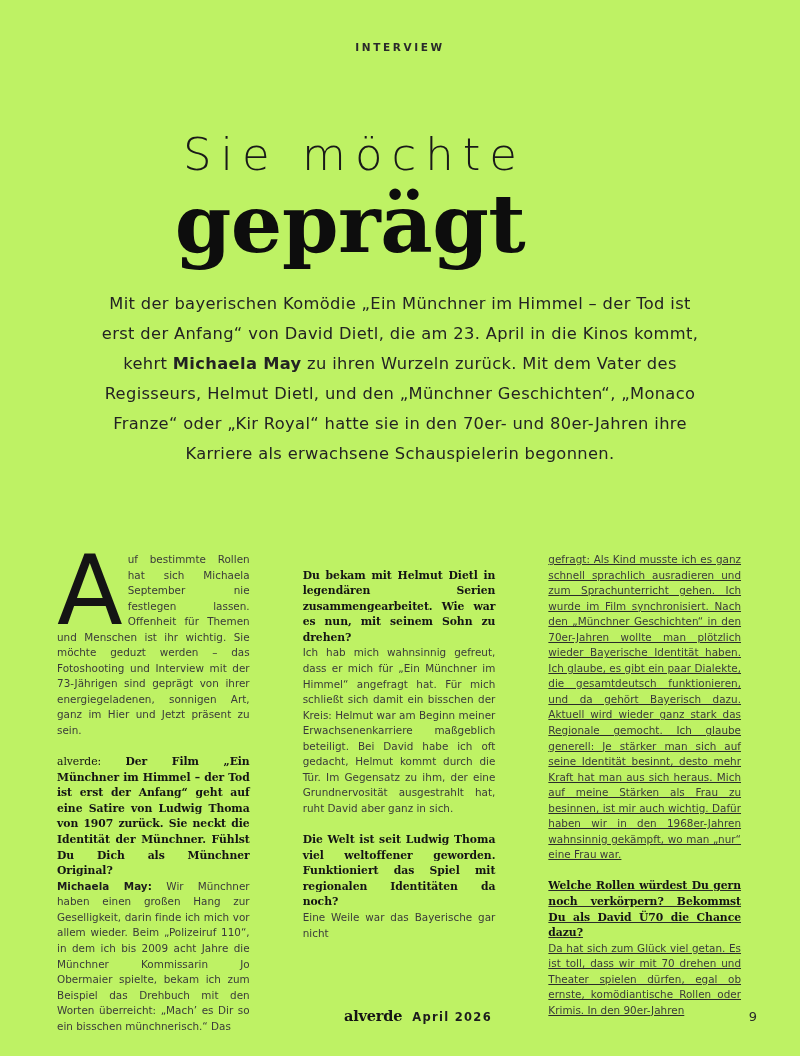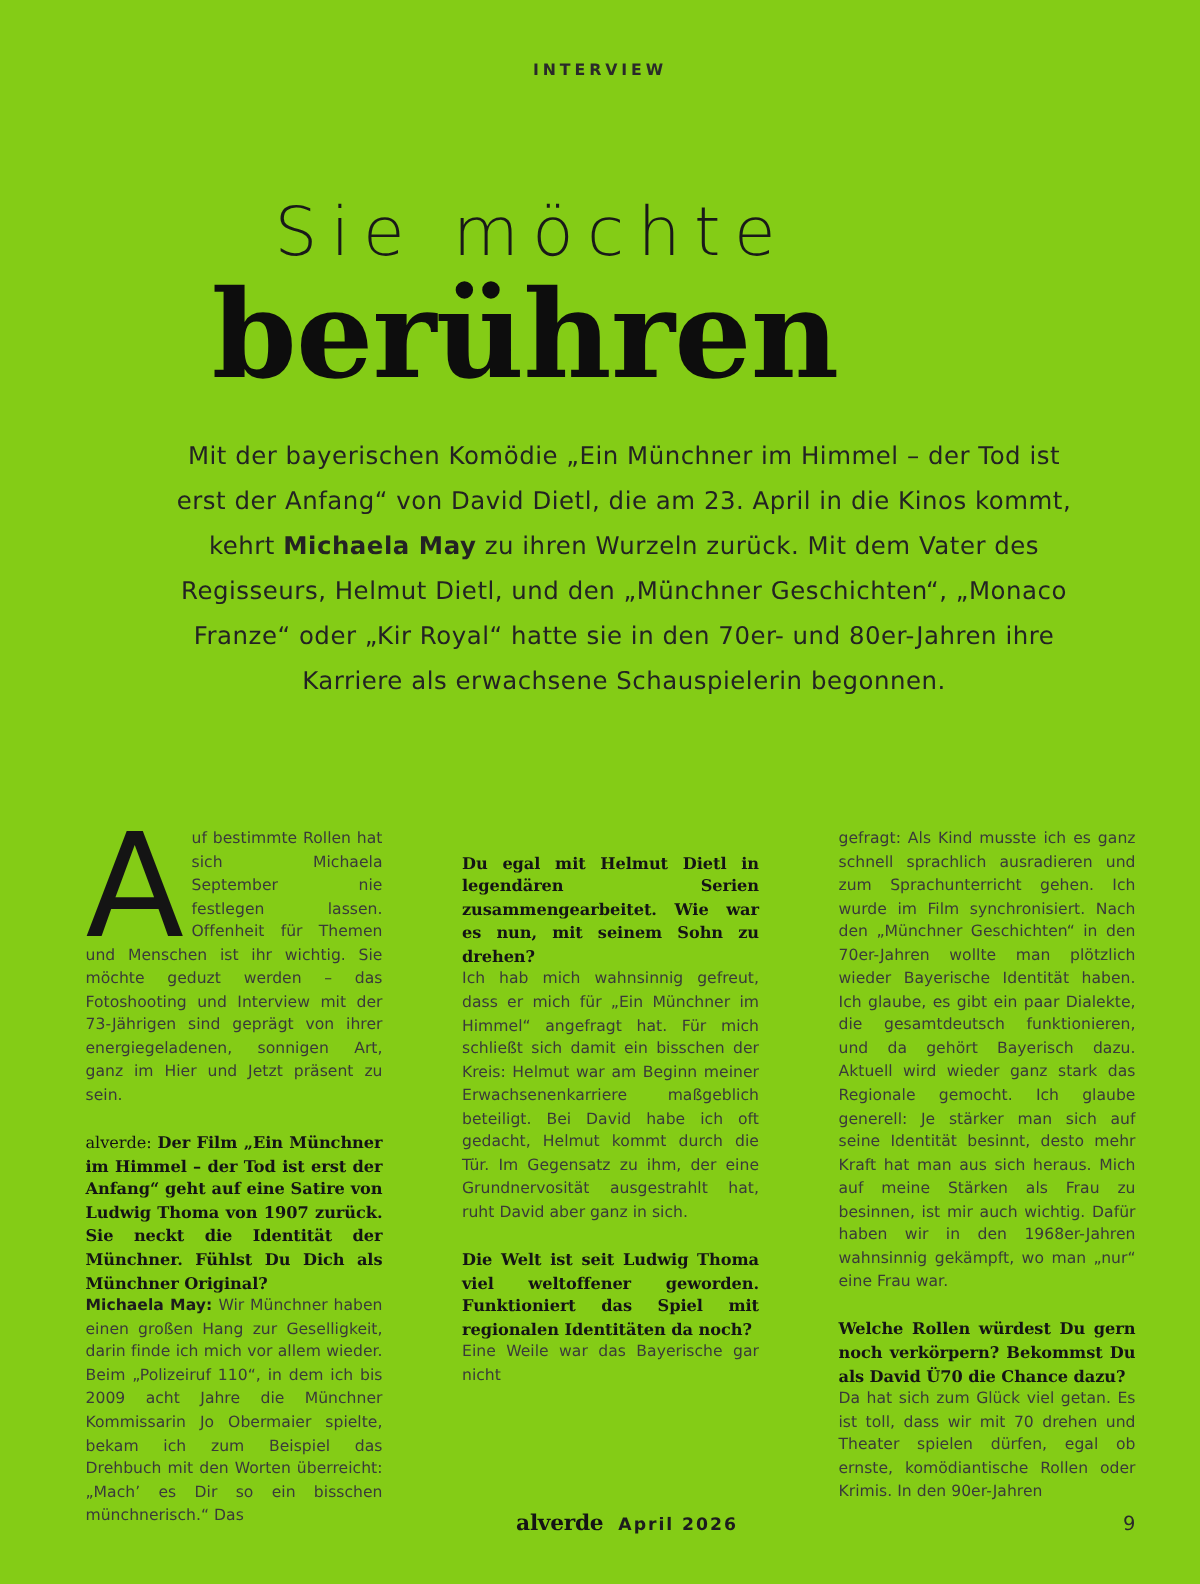--- a/index.html
+++ b/index.html
@@ -14,21 +14,21 @@
     overflow: hidden;
     font-family: "Liberation Sans", sans-serif;
     color: #2b2b2b;
     -webkit-font-smoothing: antialiased;
   }
 
   .page {
     position: relative;
     width: 800px;
     height: 1056px;
-    background: #84cc16;
+    background: #bef264;
     box-sizing: border-box;
   }
 
   
   .kicker {
     position: absolute;
     top: 41px;
     left: 0;
     width: 800px;
     text-align: center;
@@ -73,40 +73,39 @@
     top: 289px;
     left: 95px;
     width: 610px;
     text-align: center;
     font-family: "DejaVu Sans", sans-serif;
     font-size: 16.3px;
     font-weight: 400;
     line-height: 30px;
     letter-spacing: 0.35px;
     color: #232323;
-    margin-left: 16px;
   }
   .standfirst b {
     font-weight: 700;
   }
 
   
   .columns {
     position: absolute;
     top: 552px;
     left: 57px;
     width: 700px;
     display: flex;
     gap: 0;
   }
   .col {
     width: 198px;
     margin-right: 53px;
   }
-  .col:last-child { margin-right: 0; }
+  .col:last-child { margin-right: 16px; text-decoration: underline; }
 
   .col p {
     margin: 0;
     font-family: "DejaVu Sans", sans-serif;
     font-size: 10.4px;
     line-height: 15.55px;
     text-align: justify;
     color: #3a3a3a;
     letter-spacing: 0.02px;
     hyphens: manual;
@@ -188,38 +187,38 @@
 </style>
 </head>
 <body>
 
 <div class="page">
 
   <div class="kicker">INTERVIEW</div>
 
   <div class="headline">
     <div class="headline-line1">Sie möchte</div>
-    <div class="headline-line2">berühren</div>
+    <div class="headline-line2">geprägt</div>
   </div>
 
   <div class="standfirst"><span>Mit der bayerischen Komödie „Ein Münchner im Himmel – der Tod ist erst der Anfang“ von David Dietl, die am 23. April in die Kinos kommt, kehrt </span><b>Michaela May</b><span> zu ihren Wurzeln zurück. Mit dem Vater des Regisseurs, Helmut Dietl, und den „Münchner Geschichten“, „Monaco Franze“ oder „Kir Royal“ hatte sie in den 70er- und 80er-Jahren ihre Karriere als erwachsene Schauspielerin begonnen.</span></div>
 
   <div class="columns">
 
     <div class="col">
       <p class="body dropcap-wrap"><span class="dropcap">A</span><span>uf bestimmte Rollen hat sich Michaela September nie festlegen lassen. Offenheit für Themen und Menschen ist ihr wichtig. Sie möchte geduzt werden – das Fotoshooting und Interview mit der 73-Jährigen sind geprägt von ihrer energiegeladenen, sonnigen Art, ganz im Hier und Jetzt präsent zu sein.</span></p>
 
       <p class="q"><span class="src">alverde: </span><span>Der Film „Ein Münchner im Himmel – der Tod ist erst der Anfang“ geht auf eine Satire von Ludwig Thoma von 1907 zurück. Sie neckt die Identität der Münchner. Fühlst Du Dich als Münchner Original?</span></p>
 
       <p class="body a"><span class="who">Michaela May: </span><span>Wir Münchner haben einen großen Hang zur Geselligkeit, darin finde ich mich vor allem wieder. Beim „Polizeiruf 110“, in dem ich bis 2009 acht Jahre die Münchner Kommissarin Jo Obermaier spielte, bekam ich zum Beispiel das Drehbuch mit den Worten überreicht: „Mach’ es Dir so ein bisschen münchnerisch.“ Das</span></p>
     </div>
 
     <div class="col">
 
-      <p class="q">Du egal mit Helmut Dietl in legendären Serien zusammengearbeitet. Wie war es nun, mit seinem Sohn zu drehen?</p>
+      <p class="q">Du bekam mit Helmut Dietl in legendären Serien zusammengearbeitet. Wie war es nun, mit seinem Sohn zu drehen?</p>
       <p class="body a">Ich hab mich wahnsinnig gefreut, dass er mich für „Ein Münchner im Himmel“ angefragt hat. Für mich schließt sich damit ein bisschen der Kreis: Helmut war am Beginn meiner Erwachsenenkarriere maßgeblich beteiligt. Bei David habe ich oft gedacht, Helmut kommt durch die Tür. Im Gegensatz zu ihm, der eine Grundnervosität ausgestrahlt hat, ruht David aber ganz in sich.</p>
 
       <p class="q">Die Welt ist seit Ludwig Thoma viel weltoffener geworden. Funktioniert das Spiel mit regionalen Identitäten da noch?</p>
       <p class="body a">Eine Weile war das Bayerische gar nicht</p>
     </div>
 
     <div class="col">
       <p class="body">gefragt: Als Kind musste ich es ganz schnell sprachlich ausradieren und zum Sprachunterricht gehen. Ich wurde im Film synchronisiert. Nach den „Münchner Geschichten“ in den 70er-Jahren wollte man plötzlich wieder Bayerische Identität haben. Ich glaube, es gibt ein paar Dialekte, die gesamtdeutsch funktionieren, und da gehört Bayerisch dazu. Aktuell wird wieder ganz stark das Regionale gemocht. Ich glaube generell: Je stärker man sich auf seine Identität besinnt, desto mehr Kraft hat man aus sich heraus. Mich auf meine Stärken als Frau zu besinnen, ist mir auch wichtig. Dafür haben wir in den 1968er-Jahren wahnsinnig gekämpft, wo man „nur“ eine Frau war.</p>
 
       <p class="q">Welche Rollen würdest Du gern noch verkörpern? Bekommst Du als David Ü70 die Chance dazu?</p>

